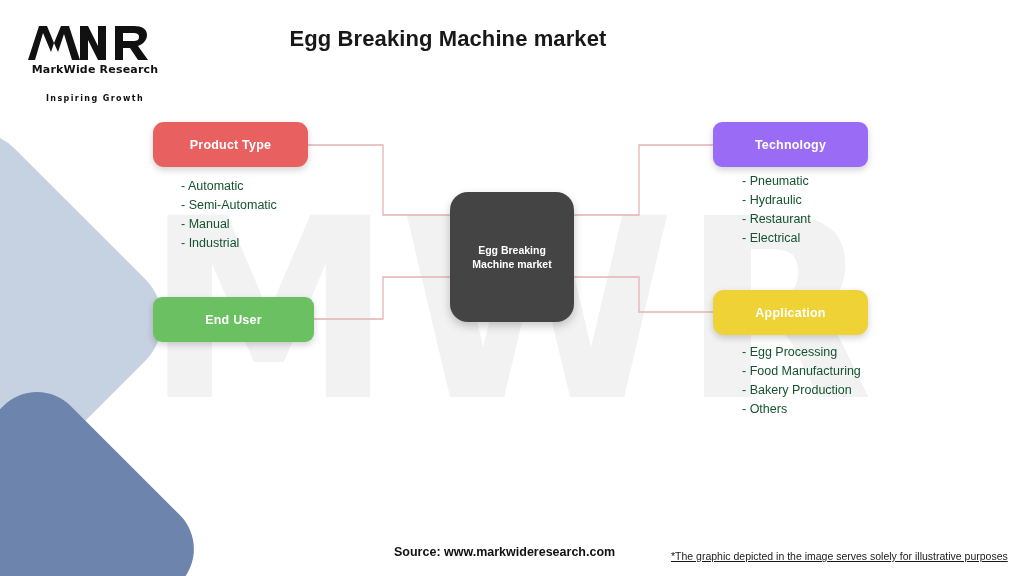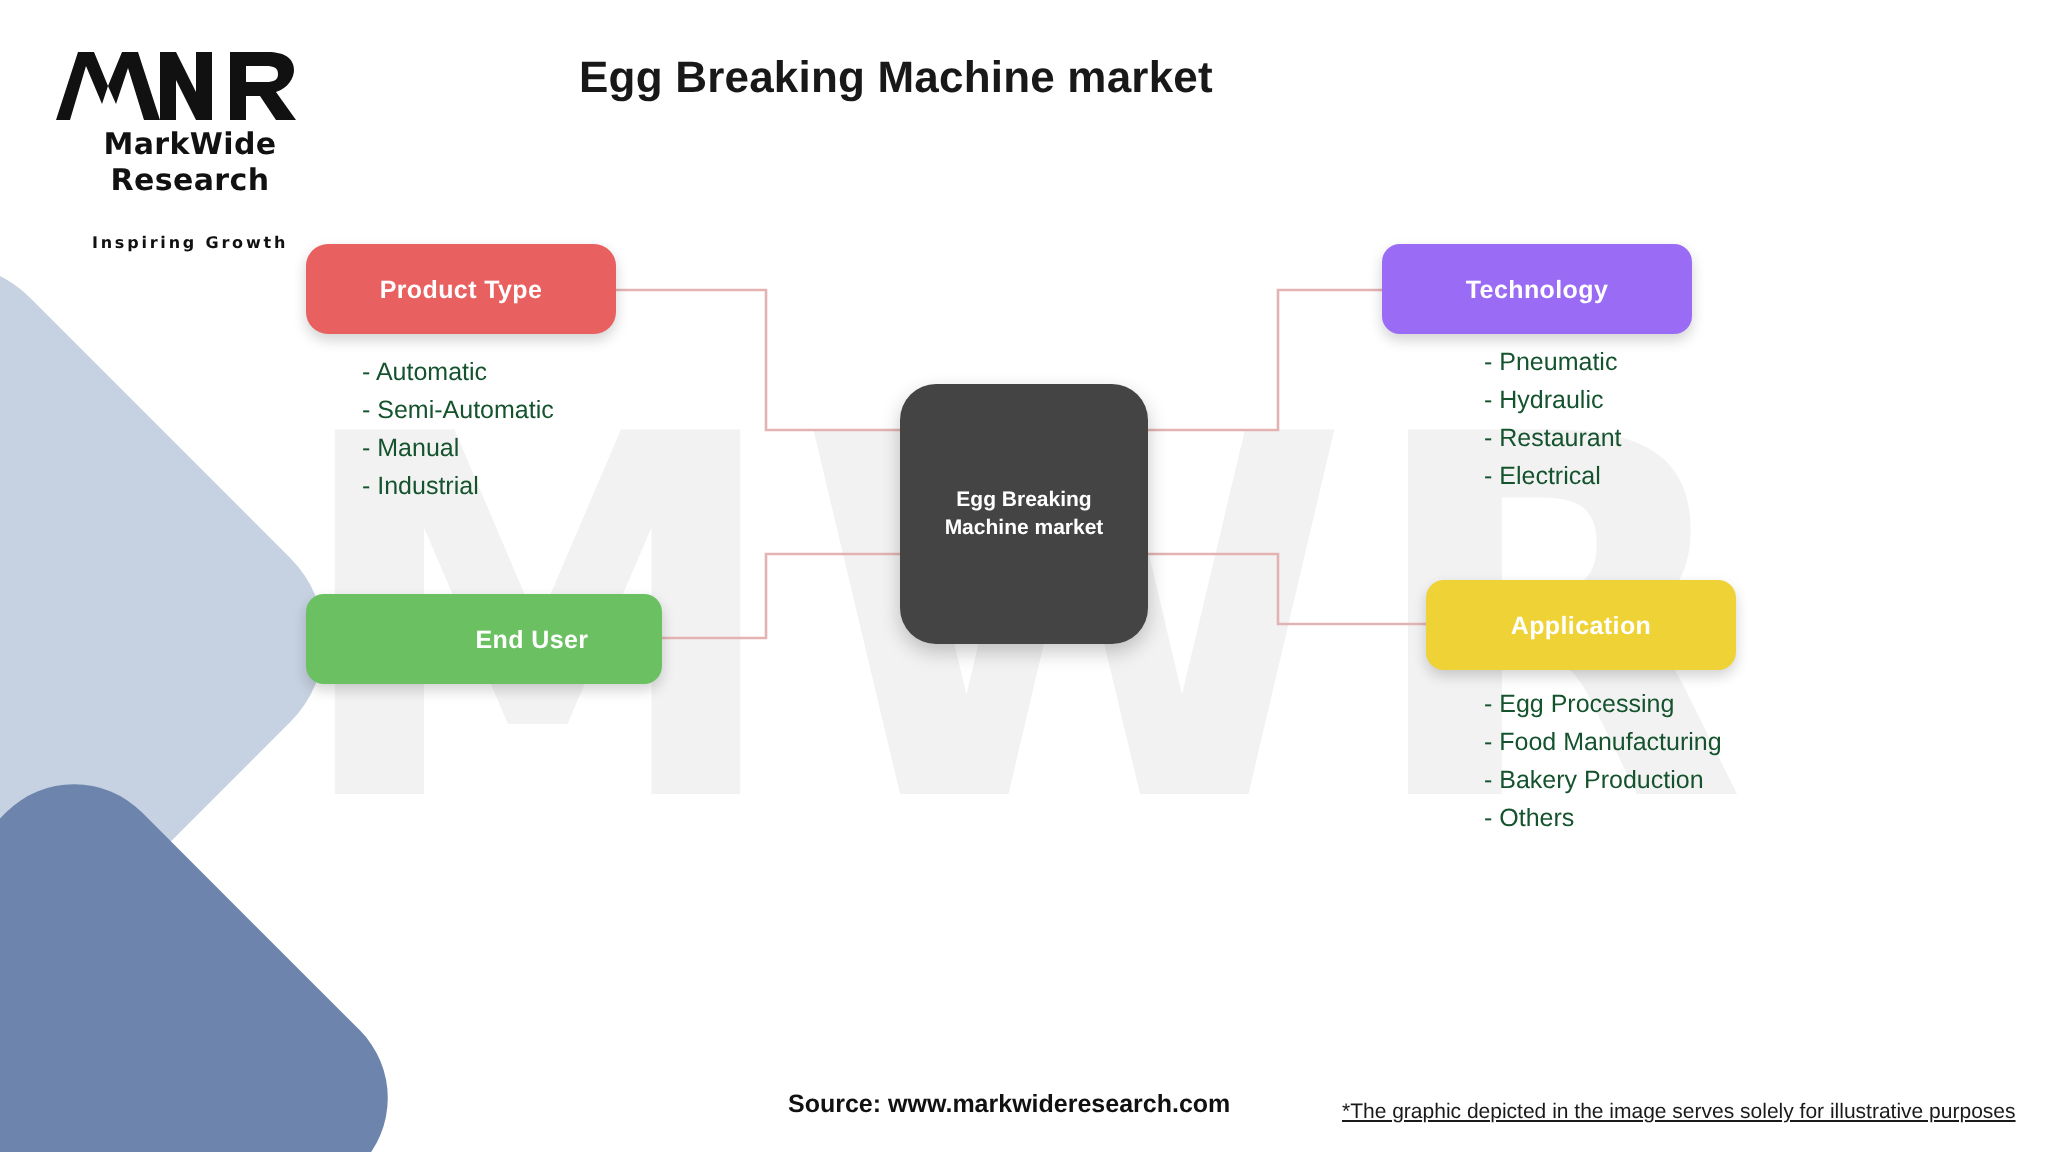--- a/index.html
+++ b/index.html
@@ -53,21 +53,21 @@
     color: #f2f2f2;
     line-height: 1;
     user-select: none;
   }
 
   
   .logo { position: absolute; left: 20px; top: 22px; width: 150px; }
   .logo-mark { display: block; }
   .logo-name {
     font-family: "DejaVu Sans", sans-serif;
-    font-size: 15px;
+    font-size: 11px;
     font-weight: 700;
     color: #111111;
     text-align: center;
     letter-spacing: .2px;
     margin-top: 1px;
   }
   .logo-tag {
     font-family: "DejaVu Sans", sans-serif;
     font-size: 8px;
     font-weight: 700;
@@ -99,23 +99,23 @@
     box-shadow: 0 3px 7px rgba(0,0,0,.18);
     display: flex;
     align-items: center;
     justify-content: center;
     color: #ffffff;
     font-size: 12.5px;
     font-weight: 700;
     letter-spacing: .2px;
   }
   #node-product-type { left: 153px; top: 122px; width: 155px; height: 45px; background: #e8605f; border-radius: 11px; }
-  #node-technology   { left: 691px; top: 122px; width: 155px; height: 45px; background: #9a6bf5; }
-  #node-end-user     { left: 153px; top: 297px; width: 130px; height: 45px; background: #6bc162; padding-left: 48px; }
-  #node-application  { left: 713px; top: 290px; width: 155px; height: 45px; background: #efd235; }
+  #node-technology   { left: 713px; top: 122px; width: 155px; height: 45px; background: #9a6bf5; }
+  #node-end-user     { left: 153px; top: 297px; width: 161px; height: 45px; background: #6bc162; }
+  #node-application  { left: 713px; top: 290px; width: 155px; height: 45px; background: #efd235; border-radius: 11px; }
 
   .center-node {
     position: absolute;
     left: 450px; top: 192px;
     width: 124px; height: 130px;
     background: #444444;
     border-radius: 18px;
     box-shadow: 0 4px 10px rgba(0,0,0,.22);
     display: flex;
     align-items: center;

